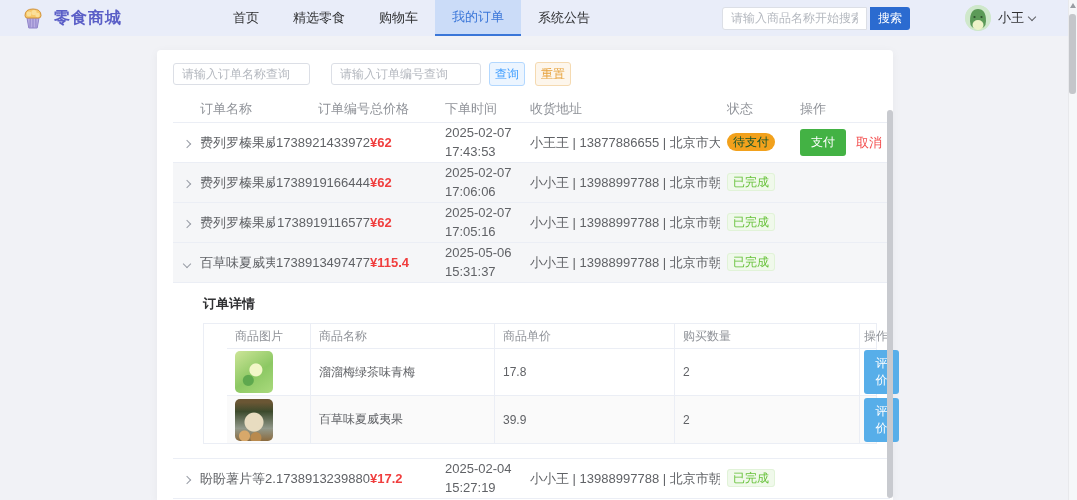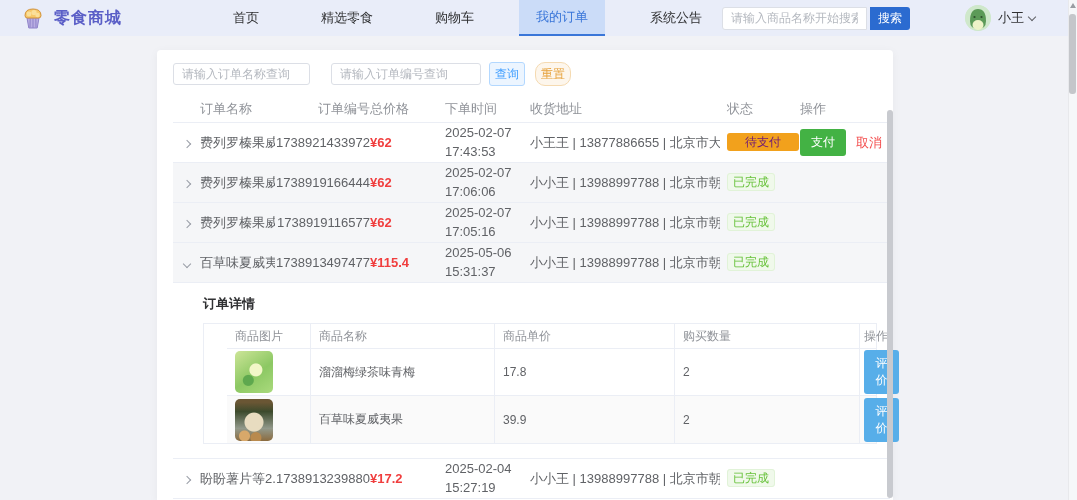--- a/index.html
+++ b/index.html
@@ -3,21 +3,21 @@
 <meta charset="utf-8">
 <style>
   * { margin:0; padding:0; box-sizing:border-box; font-family:"Liberation Sans", sans-serif; }
   html,body { width:1077px; height:500px; overflow:hidden; background:#f1f2f6; position:relative; }
 
   
   .navbar { position:absolute; top:0; left:0; width:1077px; height:36px;
             background:#e9edf9; display:flex; align-items:center; z-index:5; }
   .brand { display:flex; align-items:center; gap:8px; margin-left:20px; width:196px; cursor:pointer; }
   .brand-name { font-size:16px; font-weight:bold; color:#5b5fc7; letter-spacing:1px; }
-  .nav-menu { display:flex; height:36px;gap:28px; }
+  .nav-menu { display:flex; height:36px; }
   .nav-item { padding:0 17px; line-height:36px; font-size:13px; color:#303133; cursor:pointer; }
   .nav-item.active { background:#cbdcf8; color:#3a76d8; border-bottom:2px solid #3a76d8; line-height:34px; }
   .nav-right { margin-left:auto; display:flex; align-items:center; }
   .nav-search { width:145px; height:23px; border:1px solid #dcdfe6; border-radius:3px 0 0 3px;
                 padding:0 8px; font-size:12px; color:#606266; background:#fff; outline:none; }
   .nav-search::placeholder { color:#b4b8bf; }
   .nav-search-btn { width:40px; height:23px; background:#2b6bd0; color:#fff; border:none;
                     border-radius:0 3px 3px 0; font-size:12px; cursor:pointer; margin-left:3px; }
   .avatar { width:26px; height:26px; border-radius:50%; overflow:hidden; margin-left:55px;
             background:#cfe8cf; display:inline-flex; cursor:pointer; }
@@ -30,41 +30,41 @@
           border-radius:4px 4px 0 0; box-shadow:0 2px 10px rgba(0,0,0,0.05); padding:12px 0 0 16px; }
 
   .filter-bar { display:flex; align-items:center; }
   .filter-input { width:137px; height:22px; border:1px solid #dcdfe6; border-radius:3px;
                   padding:0 8px; font-size:12px; color:#606266; outline:none; }
   .filter-input + .filter-input { width:150px; margin-left:21px; }
   .filter-input::placeholder { color:#b4b8bf; }
   .btn-query { margin-left:8px; width:36px; height:24px; background:#ecf5ff; border:1px solid #b3d8ff;
                color:#409eff; font-size:12px; border-radius:3px; cursor:pointer; }
   .btn-reset { margin-left:10px; width:36px; height:24px; background:#fdf6ec; border:1px solid #f5dab1;
-               color:#e6a23c; font-size:12px; border-radius:10px; cursor:pointer; }
+               color:#e6a23c; font-size:12px; border-radius:3px; cursor:pointer; }
 
   
   .otable { width:717px; margin-top:10px; font-size:13px; }
   .thead { display:flex; align-items:center; height:27px; border-bottom:1px solid #ebeef5; color:#909399; }
   .trow { display:flex; align-items:center; min-height:40px; border-bottom:1px solid #ebeef5; color:#606266; }
   .trow.shaded { background:#f5f6f8; }
   .td, .th { flex-shrink:0; }
   .c-exp   { width:27px; padding-left:11px; }
   .c-name  { width:75px; white-space:nowrap; overflow:hidden; }
   .c-num   { width:95px;text-align:right; }
   .c-price { width:75px; }
   .c-date  { width:85px; line-height:1.45; padding-right:6px; }
   .c-addr  { width:190px; padding-right:8px; white-space:nowrap; overflow:hidden; }
   .c-status{ width:63px; padding-left:7px; }
   .c-act   { width:107px; padding-left:17px; display:flex; align-items:center; }
   .price { color:#f03e3e; font-weight:bold; }
   .chev { display:inline-block; width:6px; height:6px; border-right:1.2px solid #999da6;
           border-bottom:1.2px solid #999da6; transform:rotate(-45deg); cursor:pointer; }
   .chev.down { transform:rotate(45deg); }
-  .badge-pending { background:#f2a11c; color:#701a75; border-radius:3px; padding:2px 18px; font-size:12px; white-space:nowrap; }
+  .badge-pending { background:#f2a11c; color:#14532d; border-radius:9px; padding:2px 6px; font-size:12px; white-space:nowrap; }
   .badge-done { background:#f0f9eb; color:#67c23a; border:1px solid #e1f3d8; border-radius:3px;
                 padding:1px 5px; font-size:12px; white-space:nowrap; }
   .btn-pay { background:#43b244; color:#fff; border:none; border-radius:3px; padding:5px 11px;
              font-size:12px; cursor:pointer; }
   .cancel-link { color:#f34b4b; font-size:13px; margin-left:10px; cursor:pointer; }
 
   
   .detail-wrap { padding:12px 13px 14px 30px; border-bottom:1px solid #ebeef5; background:#fff; }
   .detail-title { font-size:13px; font-weight:bold; color:#303133; margin-bottom:10px; }
   .sub-table { border:1px solid #ebeef5; width:674px; font-size:12px;padding-left:23px; }

